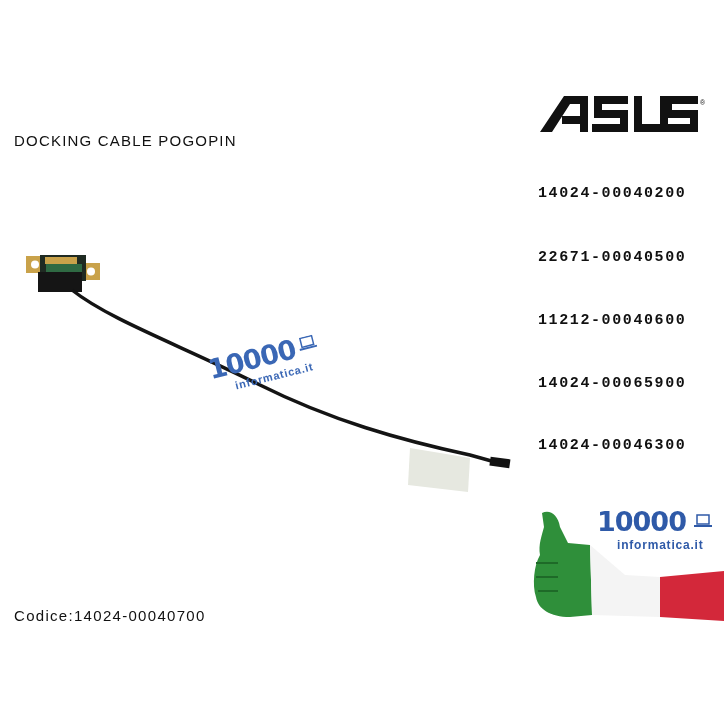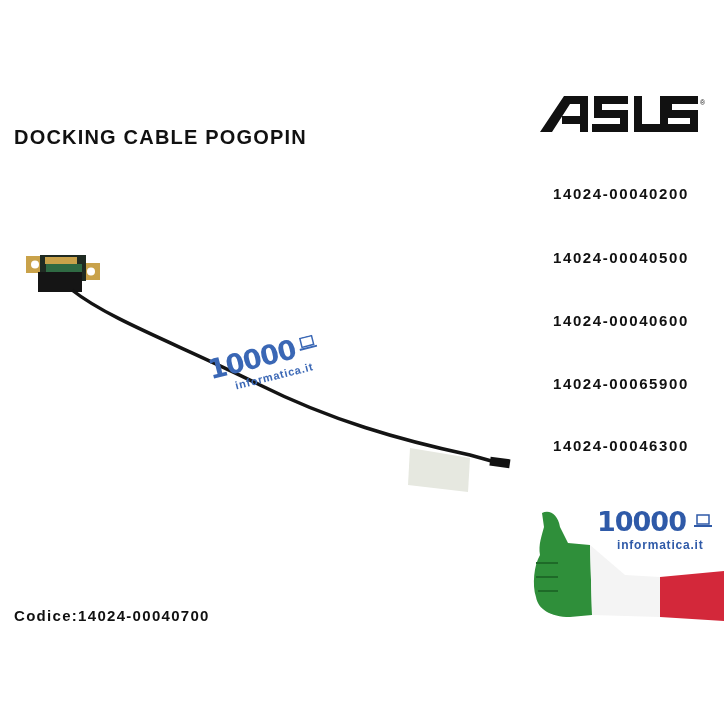--- a/index.html
+++ b/index.html
@@ -1,21 +1,21 @@
 <!DOCTYPE html>
 <html><head>
 <meta charset="utf-8">
 <style>
   html, body { margin:0; padding:0; background:#ffffff; }
   body { width:724px; height:724px; position:relative; overflow:hidden;
          font-family: "Liberation Sans", "DejaVu Sans", sans-serif; color:#111; }
   .abs { position:absolute; }
-  .title { left:14px; top:126px; font-size:20px; font-weight:bold; letter-spacing:1.2px; }
-  .code { left:553px; font-size:15px; font-weight:bold; letter-spacing:1.6px; }
-  .codice { left:14px; top:607px; font-size:15px; font-weight:bold; letter-spacing:1.3px; }
+  .title { left:14px; top:132px; font-size:15px; font-weight:normal; letter-spacing:1.2px; }
+  .code { left:538px; font-size:15px; font-weight:bold; letter-spacing:1.6px;font-family:Liberation Mono, monospace; }
+  .codice { left:14px; top:607px; font-size:15px; font-weight:normal; letter-spacing:1.3px; }
   .asus { left:540px; top:96px; }
   .reg { left:700px; top:99px; font-size:7px; }
   .cable { left:0; top:0; }
   .wm { left:205px; top:355px; transform:rotate(-14deg); transform-origin:left top; }
   .wm-num { font-size:27px; font-weight:bold; color:#3a67b5; letter-spacing:-1px; font-family:"DejaVu Sans", sans-serif; }
   .wm-sub { font-size:11px; font-weight:bold; color:#3a67b5; margin-left:22px; letter-spacing:0.8px; }
   .logo-num { left:597px; top:506px; font-size:27px; font-weight:bold; color:#2f5aa8; font-family:"DejaVu Sans", sans-serif; letter-spacing:-1px; }
   .logo-sub { left:617px; top:538px; font-size:12px; font-weight:bold; color:#2f5aa8; letter-spacing:0.8px; }
 </style>
 </head>
@@ -33,22 +33,22 @@
     <path d="M54,0 h34 v8 h-26 v6 h26 v22 h-36 v-8 h28 v-6 h-26 z"></path>
 
     <path d="M94,0 h8 v28 h18 v-28 h8 v36 h-34 z"></path>
 
     <path d="M124,0 h34 v8 h-26 v6 h26 v22 h-36 v-8 h28 v-6 h-26 z"></path>
   </g>
 </svg>
 <div class="abs reg">®</div>
 
 <div class="abs code" style="top:185px">14024-00040200</div>
-<div class="abs code" style="top:249px">14024-00040500</div>
-<div class="abs code" style="top:312px">14024-00040600</div>
+<div class="abs code" style="top:249px">22671-00040500</div>
+<div class="abs code" style="top:312px">11212-00040600</div>
 <div class="abs code" style="top:375px">14024-00065900</div>
 <div class="abs code" style="top:437px">14024-00046300</div>
 
 <svg class="abs cable" width="724" height="724" viewBox="0 0 724 724">
 
   <rect x="26" y="256" width="18" height="17" fill="#c9a24a"></rect>
   <circle cx="35" cy="264.5" r="4" fill="#fff"></circle>
   <rect x="82" y="263" width="18" height="17" fill="#c9a24a"></rect>
   <circle cx="91" cy="271.5" r="4" fill="#fff"></circle>
   <rect x="40" y="255" width="46" height="26" fill="#1f2a22"></rect>

